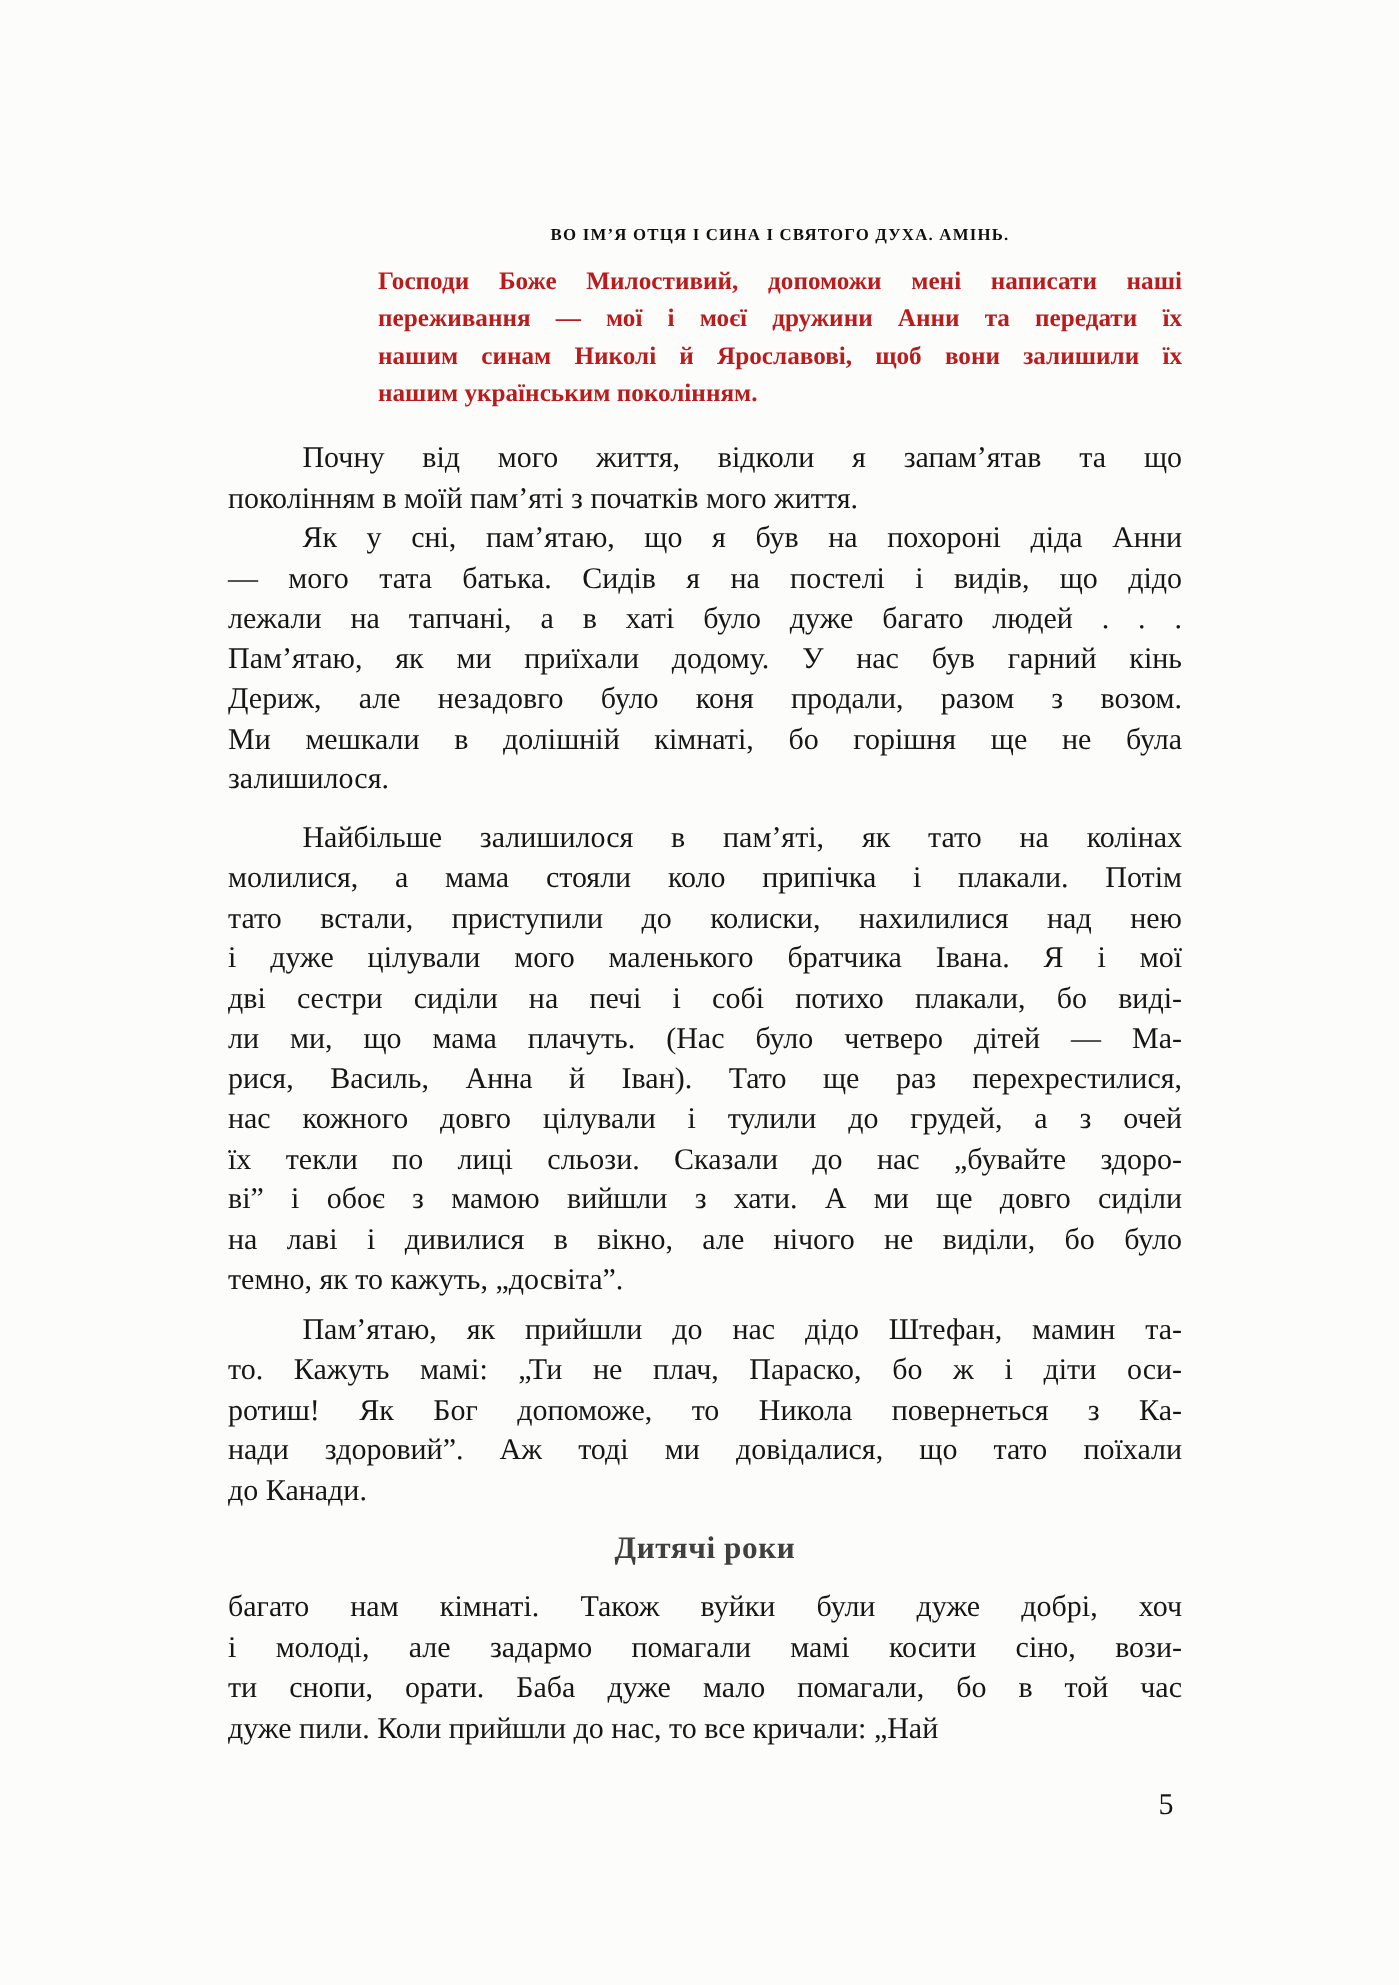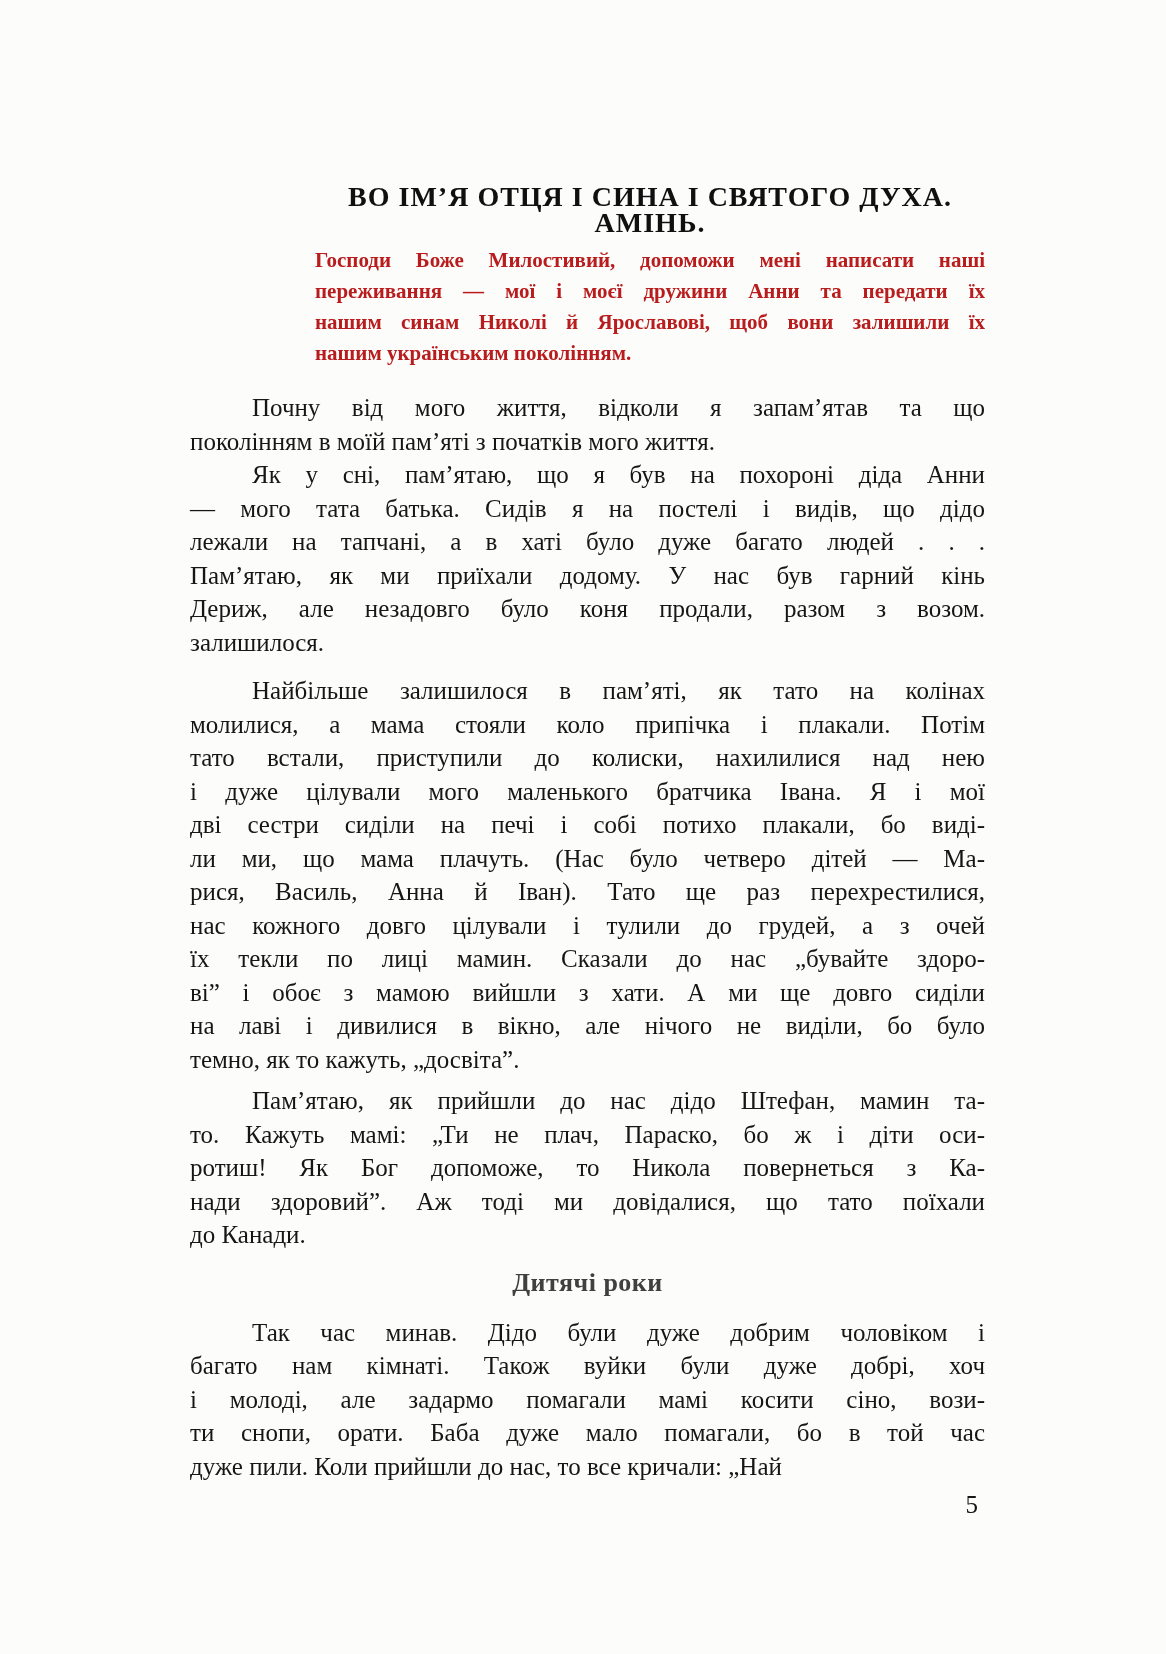--- a/index.html
+++ b/index.html
@@ -21,21 +21,21 @@
     left: 190px;
     top: 0;
     width: 795px;
   }
   .heading {
     margin-top: 184px;
     margin-left: 125px;
     width: 670px;
     text-align: center;
     font-weight: bold;
-    font-size: 28px;
+    font-size: 14px;
     line-height: 26px;
     letter-spacing: 1px;
     color: #101010;
   }
   .invocation {
     margin-top: 9px;
     margin-left: 125px;
     width: 670px;
     font-weight: bold;
     font-size: 21px;
@@ -98,46 +98,46 @@
         <div class="para">
           <div class="line indent">Почну від мого життя, відколи я запам’ятав та що</div>
           <div class="line last">поколінням в моїй пам’яті з початків мого життя.</div>
         </div>
         <div class="para">
           <div class="line indent">Як у сні, пам’ятаю, що я був на похороні діда Анни</div>
           <div class="line">— мого тата батька. Сидів я на постелі і видів, що дідо</div>
           <div class="line">лежали на тапчані, а в хаті було дуже багато людей . . .</div>
           <div class="line">Пам’ятаю, як ми приїхали додому. У нас був гарний кінь</div>
           <div class="line">Дериж, але незадовго було коня продали, разом з возом.</div>
+          <div class="line">Ми мешкали в долішній кімнаті, бо горішня ще не була</div>
           <div class="line last">залишилося.</div>
         </div>
         <div class="para gap">
           <div class="line indent">Найбільше залишилося в пам’яті, як тато на колінах</div>
           <div class="line">молилися, а мама стояли коло припічка і плакали. Потім</div>
           <div class="line">тато встали, приступили до колиски, нахилилися над нею</div>
           <div class="line">і дуже цілували мого маленького братчика Івана. Я і мої</div>
           <div class="line">дві сестри сиділи на печі і собі потихо плакали, бо виді-</div>
           <div class="line">ли ми, що мама плачуть. (Нас було четверо дітей — Ма-</div>
           <div class="line">рися, Василь, Анна й Іван). Тато ще раз перехрестилися,</div>
           <div class="line">нас кожного довго цілували і тулили до грудей, а з очей</div>
-          <div class="line">їх текли по лиці мамин. Сказали до нас „бувайте здоро-</div>
+          <div class="line">їх текли по лиці сльози. Сказали до нас „бувайте здоро-</div>
           <div class="line">ві” і обоє з мамою вийшли з хати. А ми ще довго сиділи</div>
           <div class="line">на лаві і дивилися в вікно, але нічого не виділи, бо було</div>
           <div class="line last">темно, як то кажуть, „досвіта”.</div>
         </div>
         <div class="para gap-sm">
           <div class="line indent">Пам’ятаю, як прийшли до нас дідо Штефан, мамин та-</div>
           <div class="line">то. Кажуть мамі: „Ти не плач, Параско, бо ж і діти оси-</div>
           <div class="line">ротиш! Як Бог допоможе, то Никола повернеться з Ка-</div>
           <div class="line">нади здоровий”. Аж тоді ми довідалися, що тато поїхали</div>
           <div class="line last">до Канади.</div>
         </div>
         <div class="subheading">Дитячі роки</div>
         <div class="para">
-          <div class="line indent">Так час минав. Дідо були дуже добрим чоловіком і</div>
           <div class="line">багато нам кімнаті. Також вуйки були дуже добрі, хоч</div>
           <div class="line">і молоді, але задармо помагали мамі косити сіно, вози-</div>
           <div class="line">ти снопи, орати. Баба дуже мало помагали, бо в той час</div>
           <div class="line last">дуже пили. Коли прийшли до нас, то все кричали: „Най</div>
         </div>
       </div>
   </div>
   <div class="page-number">5</div>
 </div>
 

